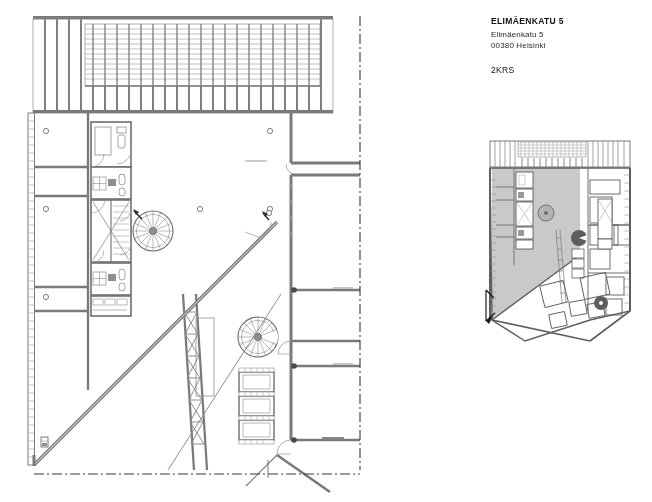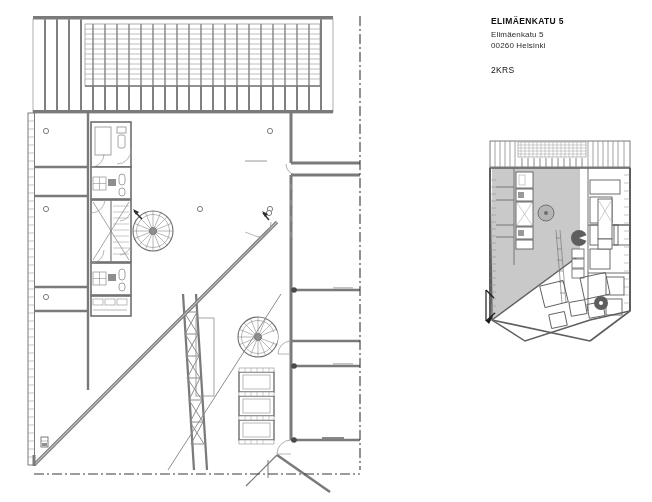--- a/index.html
+++ b/index.html
@@ -34,21 +34,21 @@
   svg{display:block;overflow:visible;}
 </style>
 </head>
 <body>
 
 <div class="sheet">
 
   <div class="info">
     <div class="ttl">ELIMÄENKATU 5</div>
     <div class="addr">Elimäenkatu 5</div>
-    <div class="addr">00260 Helsinki</div>
+    <div class="addr">00380 Helsinki</div>
     <div class="floor">2KRS</div>
   </div>
 
   <svg class="plan-main" viewBox="0 0 400 502" width="400" height="502">
     <defs>
 
       <pattern id="wallHatch" width="4" height="4" patternUnits="userSpaceOnUse" patternTransform="rotate(0)">
         <rect width="4" height="4" fill="#ffffff"></rect>
         <line x1="0" y1="0" x2="4" y2="0" stroke="#9a9a9a" stroke-width="1"></line>
       </pattern>

